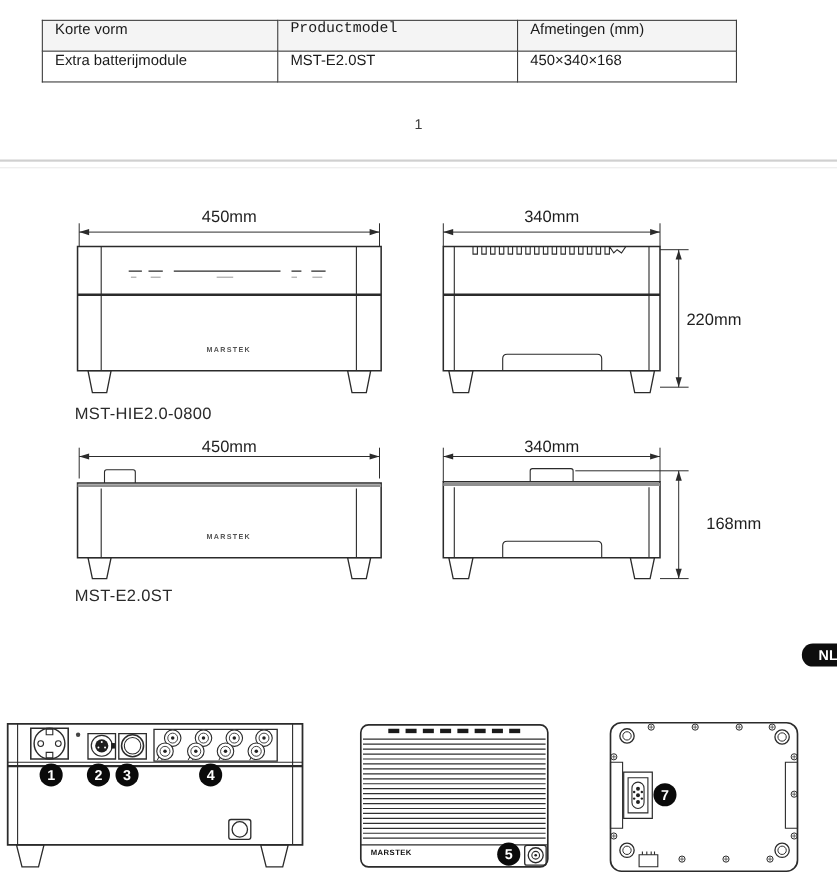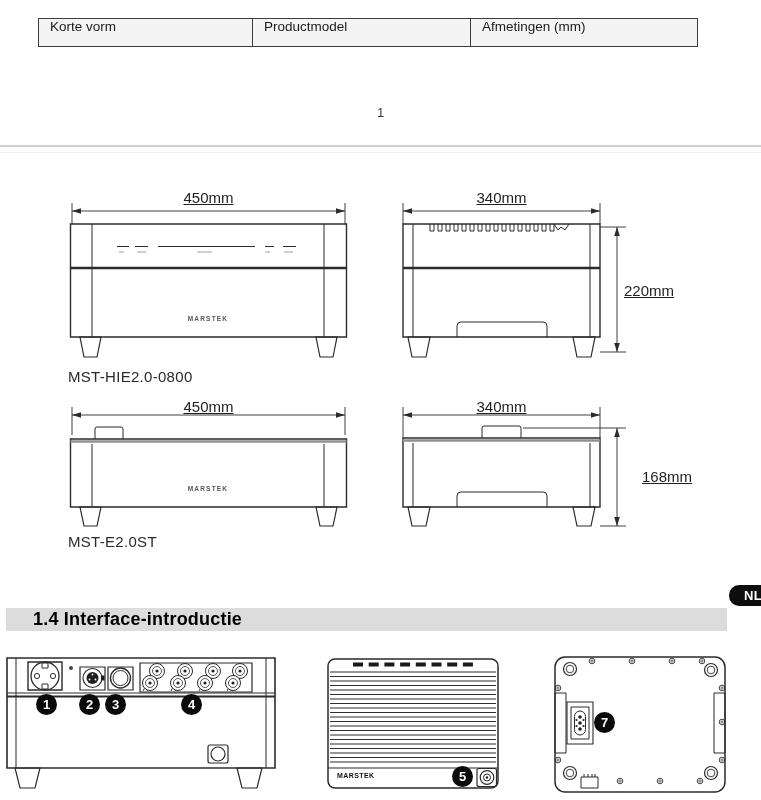--- a/index.html
+++ b/index.html
@@ -9,30 +9,30 @@
   }
 
   
   table.spec { position:absolute; left:38px; top:18px; border-collapse:collapse; }
   table.spec th, table.spec td {
     border:1.5px solid #3d3d3d; height:25px; box-sizing:border-box;
     font-size:13.5px; font-weight:normal; text-align:left; padding:0 6px 12px 11px;
     color:#1a1a1a; white-space:nowrap;
   }
   table.spec th { background:#f4f4f4; }
-  .col-a { width:214px; } .col-b { width:218px; } .col-c { width:227px;margin-left:48px; }
+  .col-a { width:214px; } .col-b { width:218px;font-family:Liberation Mono, monospace; } .col-c { width:199px;margin-left:48px; }
 
   .page-num { position:absolute; left:0; top:105px; width:761px; text-align:center;
     font-size:13px; color:#3c3c3c; }
 
   .pbreak-a { position:absolute; left:0; top:145px; width:761px; height:2px; background:#d0d0d0; }
   .pbreak-b { position:absolute; left:0; top:152px; width:761px; height:1px; background:#ececec; }
 
   
-  .dim { position:absolute; font-size:15px; color:#1f1f1f; text-align:center; white-space:nowrap;text-decoration:underline; }
+  .dim { position:absolute; font-size:15px; color:#1f1f1f; text-align:center; white-space:nowrap; }
   #dim-fv1 { left:72px;  top:189px; width:273px; }
   #dim-sv1 { left:403px; top:189px; width:197px; }
   #dim-h1  { left:624px; top:282px;text-align:center; }
   #dim-fv2 { left:72px;  top:398px; width:273px; }
   #dim-sv2 { left:403px; top:398px; width:197px; }
   #dim-h2  { left:642px; top:468px; }
 
   .dev-label { position:absolute; font-size:15px; color:#2a2a2a; letter-spacing:0.3px; }
   #label-d1 { left:68px; top:368px; }
   #label-d2 { left:68px; top:533px; }
@@ -74,20 +74,25 @@
 
   <table class="spec">
     <thead>
       <tr>
         <th class="col-a">Korte vorm</th>
         <th class="col-b">Productmodel</th>
         <th class="col-c">Afmetingen (mm)</th>
       </tr>
     </thead>
     <tbody>
+      <tr>
+        <td>Extra batterijmodule</td>
+        <td>MST-E2.0ST</td>
+        <td>450×340×168</td>
+      </tr>
     </tbody>
   </table>
 
   <div class="page-num">1</div>
   <div class="pbreak-a"></div>
   <div class="pbreak-b"></div>
 
   <svg id="drawings" width="761" height="420" viewBox="0 0 761 420" fill="none" stroke="#2b2b2b" stroke-width="1.2">
 
     <g>
@@ -161,23 +166,20 @@
   <div class="dim" id="dim-h1">220mm</div>
   <div class="dim" id="dim-fv2">450mm</div>
   <div class="dim" id="dim-sv2">340mm</div>
   <div class="dim" id="dim-h2">168mm</div>
   <div class="brand" id="brand-1">MARSTEK</div>
   <div class="brand" id="brand-2">MARSTEK</div>
   <div class="dev-label" id="label-d1">MST-HIE2.0-0800</div>
   <div class="dev-label" id="label-d2">MST-E2.0ST</div>
 
   <div class="nl-badge">NL</div>
-  <div class="section-heading">
-    <span>1.4 Interface-introductie</span>
-  </div>
 
   <svg id="interface" width="761" height="160" viewBox="0 0 761 160" fill="none" stroke="#2b2b2b" stroke-width="1.2">
 
     <g>
       <rect x="7" y="18" width="268" height="110" stroke-width="1.6"></rect>
       <path d="M16,18V128 M266,18V128" stroke-width="1"></path>
       <path d="M7,53H275" stroke-width="1"></path>
       <path d="M7,56.5H275" stroke-width="2"></path>
       <g>
         <rect x="28" y="22" width="34" height="28" stroke-width="1.4"></rect>

